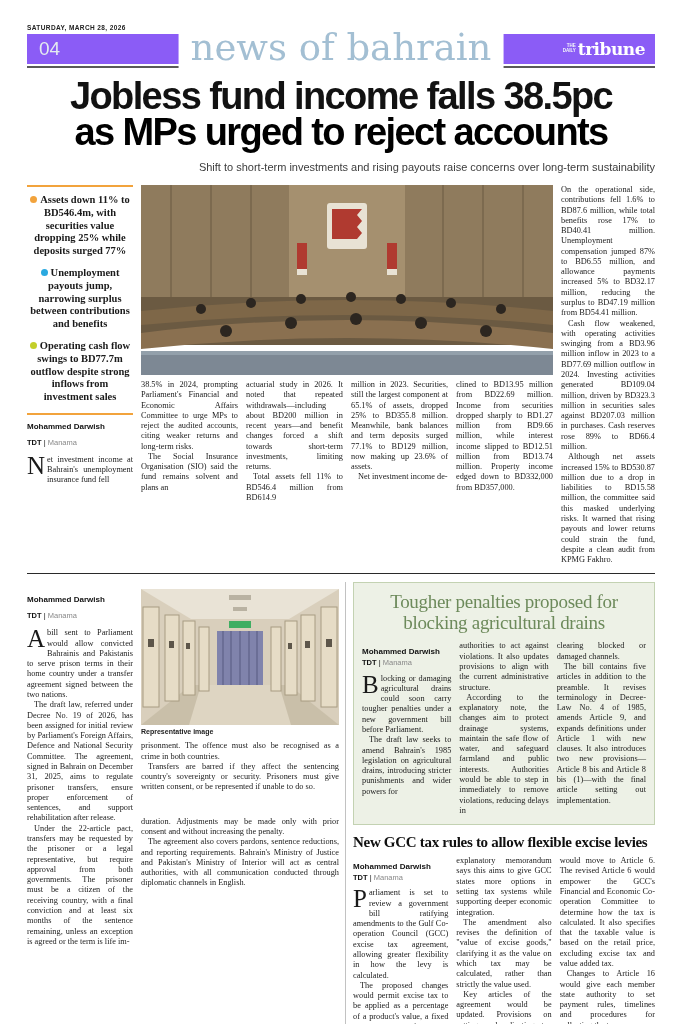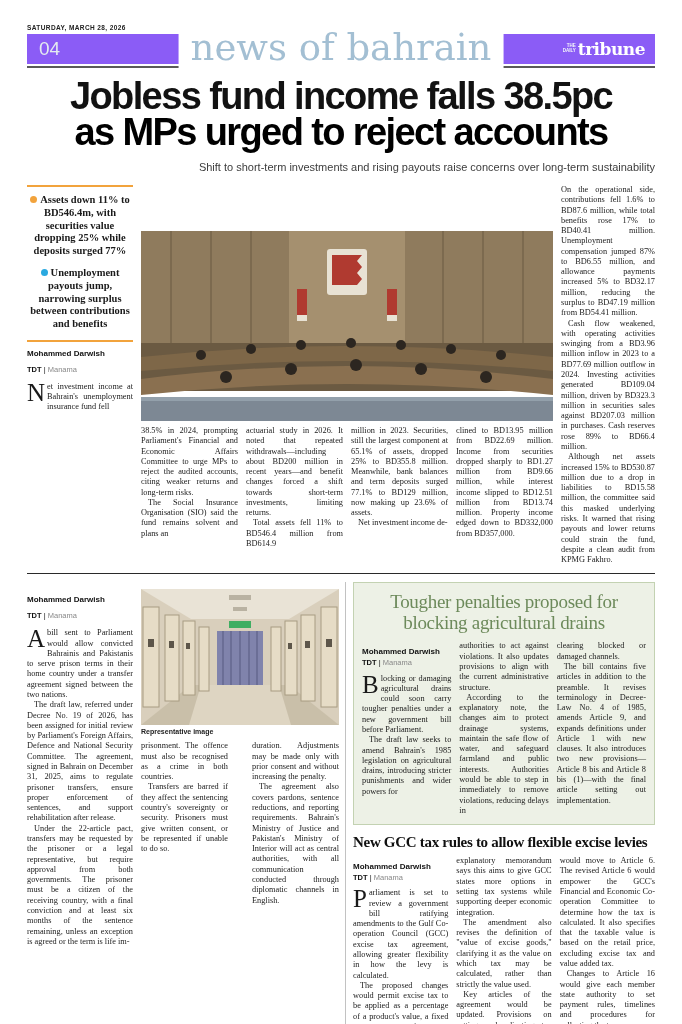--- a/index.html
+++ b/index.html
@@ -48,39 +48,39 @@
   .byline { font-family:"Liberation Sans",sans-serif; margin:6px 0 6px; }
   .byline .nm { font-size:8px; font-weight:bold; color:#111; display:block; }
   .byline .src { font-size:7.5px; color:#111; }
   .byline .src .org { font-weight:bold; }
   .byline .src .city { color:#888; }
   .bodytext { font-size:8.3px; line-height:1.24; text-align:justify; }
   .bodytext p { margin:0; }
   .bodytext p + p { text-indent:7px; }
   .dropcap { float:left; font-size:25px; line-height:20px; padding:1px 2px 0 0;
     font-family:"Liberation Serif",serif; }
-  .lead-main { width:412px; flex:none;margin-top:46px; }
+  .lead-main { width:412px; flex:none; }
   .lead-cols { display:flex; gap:8px; margin-top:5px; }
   .lead-cols .col { flex:1; }
   .lead-right { width:94px; flex:none; }
 
   .photo-caption { font-family:"Liberation Sans",sans-serif; font-size:7px; font-weight:bold;
     color:#222; margin-top:3px; }
 
   .sect-rule { margin:8px 27px 0; border-bottom:1px solid #2a2a2a; }
 
   
   .middle { display:flex; margin:8px 27px 0; }
   .prisoners { width:318px; flex:none; padding-right:7px; }
   .prisoners h2 { font-family:"Liberation Serif",serif; font-size:21px; font-weight:bold;
     line-height:1.04; text-align:center; letter-spacing:-.4px; color:#111; }
   .pris-row { display:flex; gap:8px; margin-top:7px; }
   .pris-col1 { width:106px; flex:none; }
   .pris-right { flex:1; }
-  .pris-cols { display:flex; gap:24px; margin-top:6px; }
+  .pris-cols { display:flex; gap:24px; margin-top:6px;flex-direction:column; }
   .pris-cols .col { flex:1; }
 
   .right-group { width:310px; flex:none; border-left:1px solid #c2c2c2; padding-left:7px; }
   .green-box { background:#edf1e6; border:1px solid #c3d2b2; padding:9px 8px 8px; }
   .green-box h2 { font-family:"Liberation Serif",serif; font-size:19px; font-weight:400;
     color:#6d8a5b; text-align:center; line-height:1.08; letter-spacing:-.3px; }
   .gb-cols { display:flex; gap:8px; margin-top:8px; }
   .gb-cols .col { flex:1; }
 
   .gcc { margin-top:9px; }
@@ -116,20 +116,21 @@
       <span class="l2">as MPs urged to reject accounts</span>
     </h1>
     <div class="standfirst">Shift to short-term investments and rising payouts raise concerns over long-term sustainability</div>
 
     <div class="lead">
 
       <div class="lead-sidebar">
         <div class="accent-rule"></div>
         <p class="bullet"><span class="dot"></span><span>Assets down 11% to BD546.4m, with securities value dropping 25% while deposits surged 77%</span></p>
         <p class="bullet"><span class="dot"></span><span>Unemployment payouts jump, narrowing surplus between contributions and benefits</span></p>
+        <p class="bullet"><span class="dot"></span><span>Operating cash flow swings to BD77.7m outflow despite strong inflows from investment sales</span></p>
         <div class="accent-rule"></div>
         <div class="byline">
           <span class="nm">Mohammed Darwish</span>
           <span class="src"><span class="org">TDT</span><span> | </span><span class="city">Manama</span></span>
         </div>
         <div class="bodytext">
           <p><span class="dropcap">N</span><span>et investment income at Bahrain's unemployment insurance fund fell</span></p>
         </div>
       </div>
 

